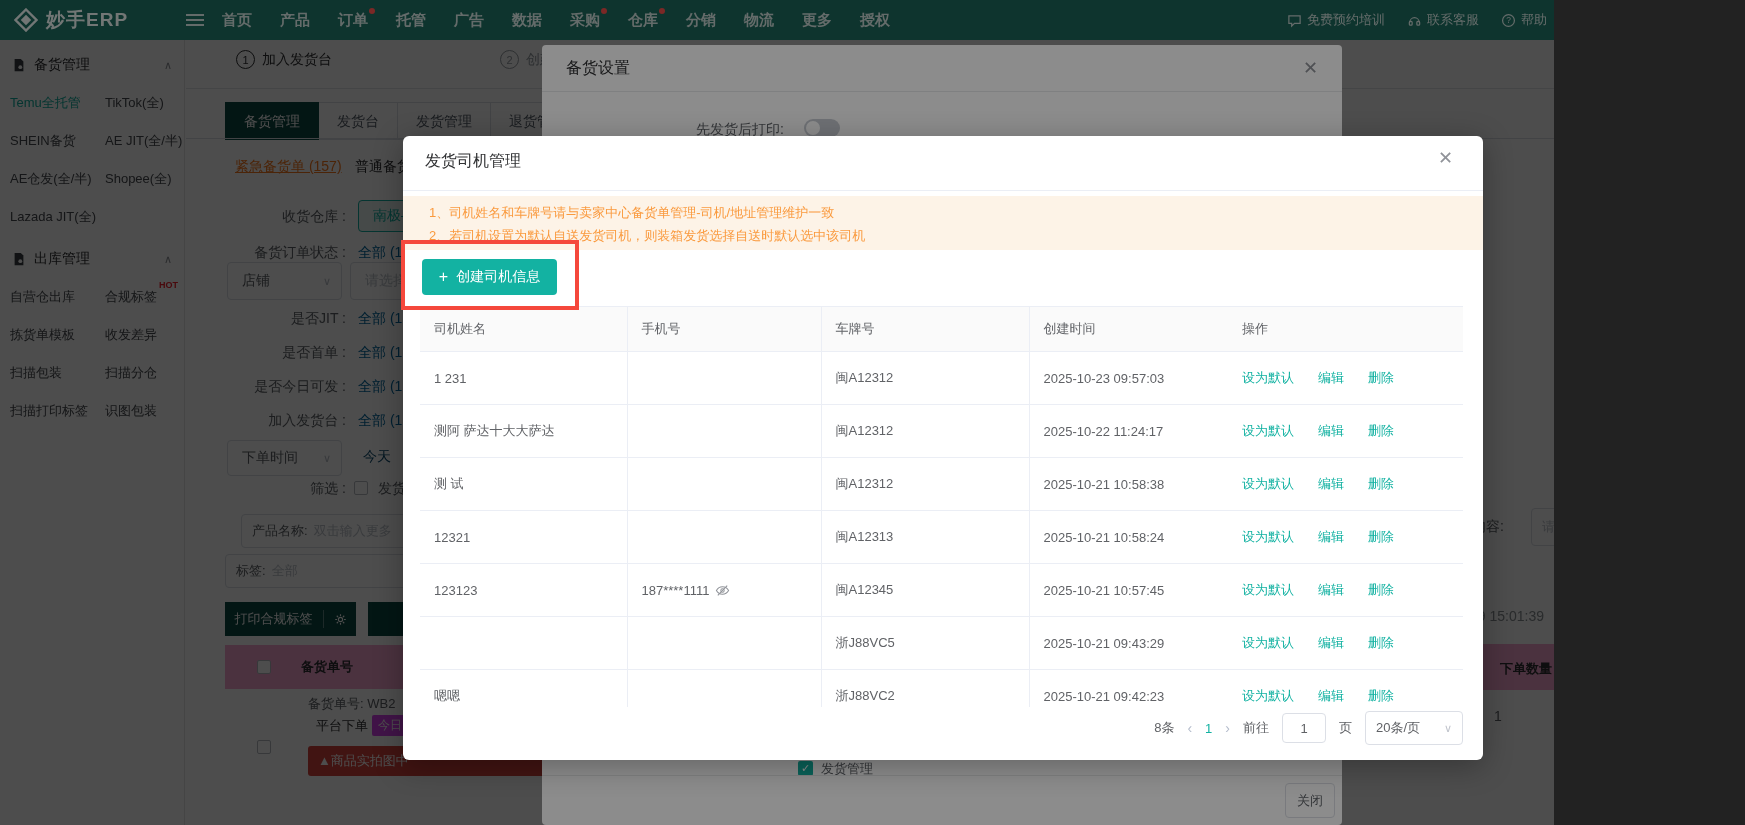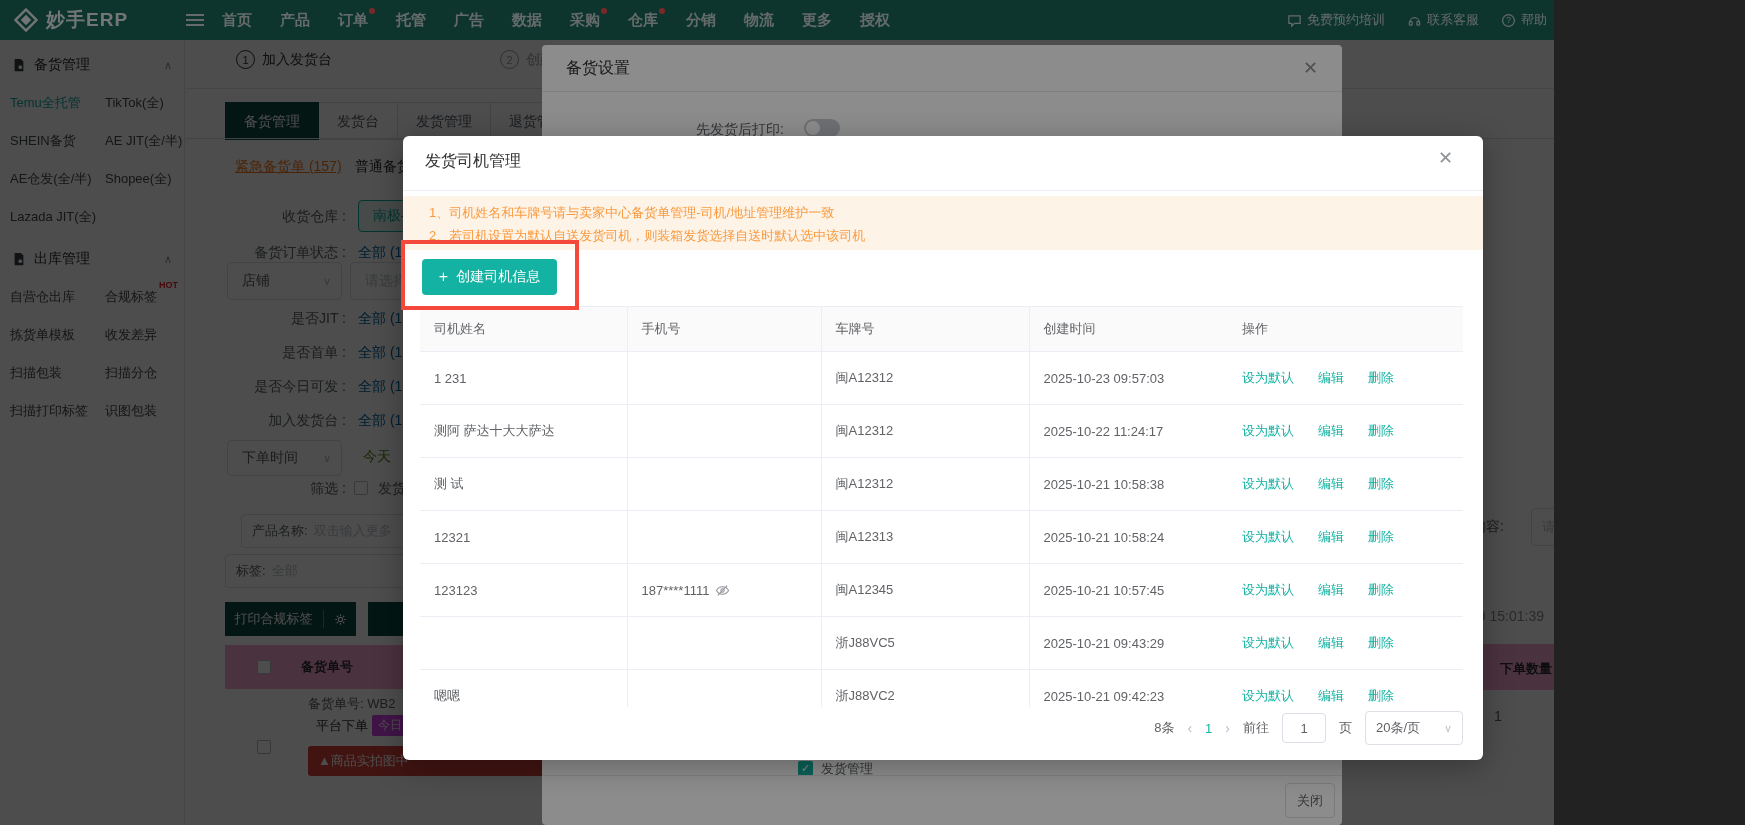--- a/index.html
+++ b/index.html
@@ -269,21 +269,21 @@
     <span class="flabel" style="left:0px;top:338px;">是否今日可发 :</span>
     <span class="fvalue" style="left:172px;top:338px;">全部 (1</span>
 
     <span class="flabel" style="left:0px;top:372px;">加入发货台 :</span>
     <span class="fvalue" style="left:172px;top:372px;">全部 (1</span>
 
     <div class="combo" style="left:41px;top:400px;width:115px;height:36px;">
       <span>下单时间</span>
       <span class="caret">∨</span>
     </div>
-    <span class="abs" style="left:177px;top:408px;color:#4d7c0f;font-size:14px;">今天</span>
+    <span class="abs" style="left:177px;top:408px;color:#0c4a6e;font-size:14px;">今天</span>
 
     <span class="flabel" style="left:0px;top:440px;">筛选 :</span>
     <span class="checkbox" style="left:168px;top:441px;"></span>
     <span class="abs" style="left:192px;top:440px;color:#5f6368;font-size:14px;">发货</span>
 
     <div class="inputbox" style="left:55px;top:474px;width:245px;height:34px;">
       <span style="color:#5f6368;">产品名称:</span>
       <span class="ph">双击输入更多</span>
     </div>
     <div class="inputbox" style="left:39px;top:514px;width:245px;height:34px;">

